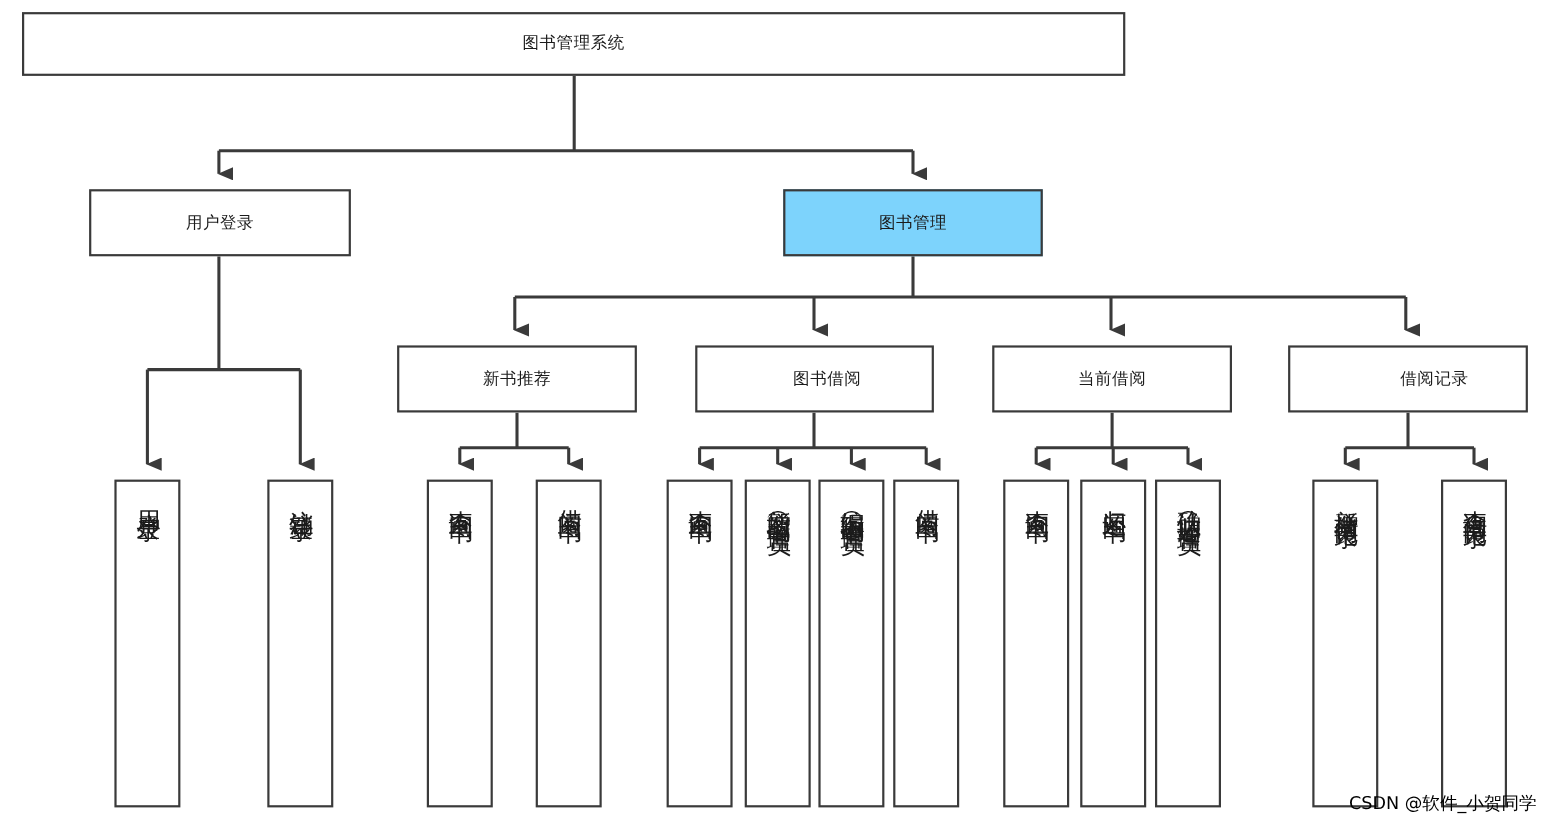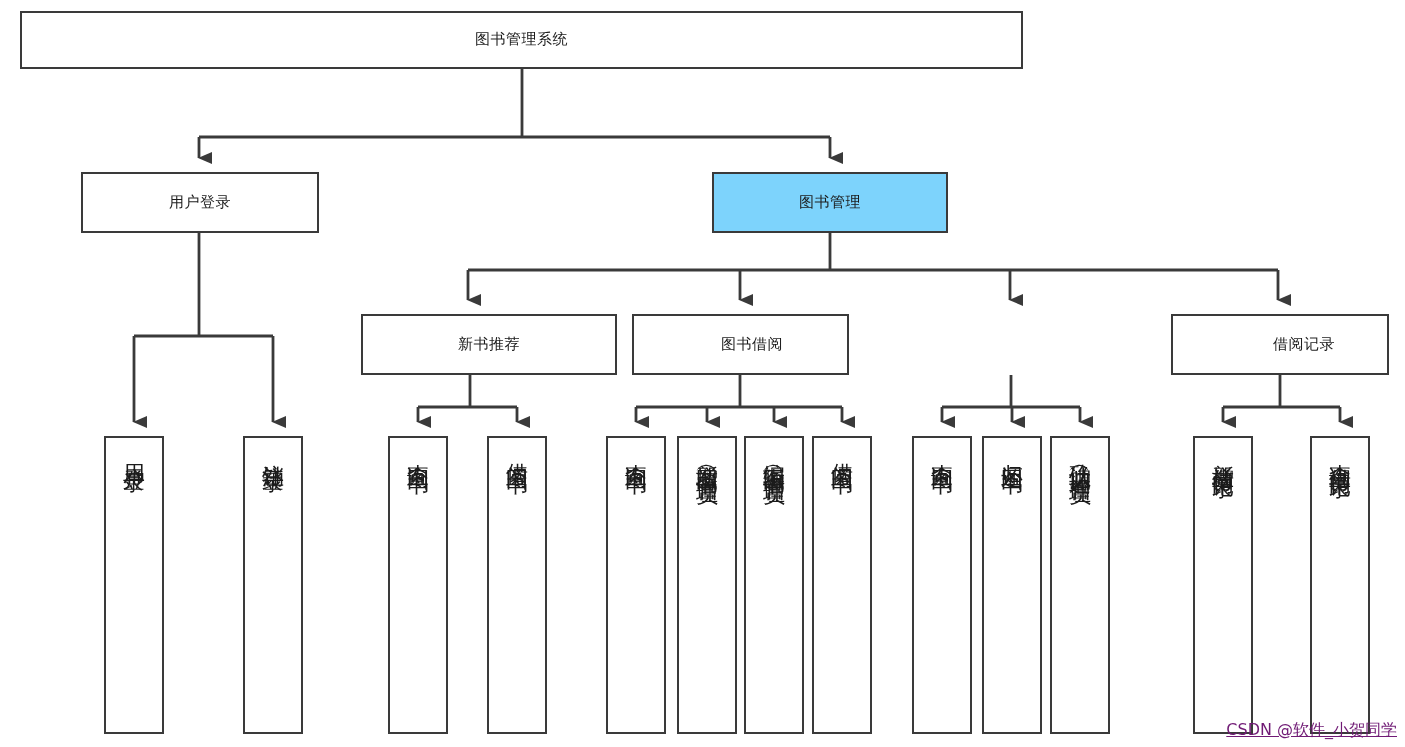--- a/index.html
+++ b/index.html
@@ -127,25 +127,28 @@
     <span class="label" style="color: rgb(27, 27, 27);">图书管理系统</span>
   </div>
 
   <div class="node" style="left: 81px; top: 172px; width: 238px; height: 61px; border-color: rgb(58, 58, 58); background: rgb(255, 255, 255);">
     <span class="label" style="color: rgb(27, 27, 27);">用户登录</span>
   </div>
   <div class="node" style="left: 712px; top: 172px; width: 236px; height: 61px; border-color: rgb(58, 58, 58); background: #7dd3fc;">
     <span class="label" style="color: rgb(27, 27, 27);">图书管理</span>
   </div>
 
-  <div class="node" style="left: 361px; top: 314px; width: 256px; height: 61px; border-color: rgb(58, 58, 58); background: rgb(255, 255, 255);">
+  <div class="node" style="left: 361px; top: 314px; width: 218px; height: 61px; border-color: rgb(58, 58, 58); background: rgb(255, 255, 255);">
     <span class="label" style="color: rgb(27, 27, 27);">新书推荐</span>
   </div>
   <div class="node" style="left: 632px; top: 314px; width: 217px; height: 61px; border-color: rgb(58, 58, 58); background: rgb(255, 255, 255);">
     <span class="label" style="color: rgb(27, 27, 27); margin-left: 23px;">图书借阅</span>
+  </div>
+  <div class="node" style="left: 902px; top: 314px; width: 218px; height: 61px; border-color: rgb(58, 58, 58); background: rgb(255, 255, 255);">
+    <span class="label" style="color: rgb(27, 27, 27);">当前借阅</span>
   </div>
   <div class="node" style="left: 1171px; top: 314px; width: 218px; height: 61px; border-color: rgb(58, 58, 58); background: rgb(255, 255, 255); padding-left: 48px;">
     <span class="label" style="color: rgb(27, 27, 27);">借阅记录</span>
   </div>
 
   <div class="node vertical" style="left: 104px; top: 436px; width: 60px; height: 298px; border-color: rgb(58, 58, 58); background: rgb(255, 255, 255);">
     <span class="label" style="color: rgb(27, 27, 27);">用户登录</span>
   </div>
   <div class="node vertical" style="left: 243px; top: 436px; width: 60px; height: 298px; border-color: rgb(58, 58, 58); background: rgb(255, 255, 255);">
     <span class="label" style="color: rgb(27, 27, 27);">注销登录</span>
@@ -177,14 +180,14 @@
   <div class="node vertical" style="left: 1050px; top: 436px; width: 60px; height: 298px; border-color: rgb(58, 58, 58); background: rgb(255, 255, 255);">
     <span class="label" style="color: rgb(27, 27, 27);">确认归还（管理员）</span>
   </div>
   <div class="node vertical" style="left: 1193px; top: 436px; width: 60px; height: 298px; border-color: rgb(58, 58, 58); background: rgb(255, 255, 255);">
     <span class="label" style="color: rgb(27, 27, 27);">新增借阅记录</span>
   </div>
   <div class="node vertical" style="left: 1310px; top: 436px; width: 60px; height: 298px; border-color: rgb(58, 58, 58); background: rgb(255, 255, 255);">
     <span class="label" style="color: rgb(27, 27, 27);">查询借阅记录</span>
   </div>
 
-  <div id="watermark" style="color: #701a75; text-decoration: underline;">CSDN @软件_小贺同学</div>
+  <div id="watermark" style="color: #000000;">CSDN @软件_小贺同学</div>
 </div>
 
 </body></html>

